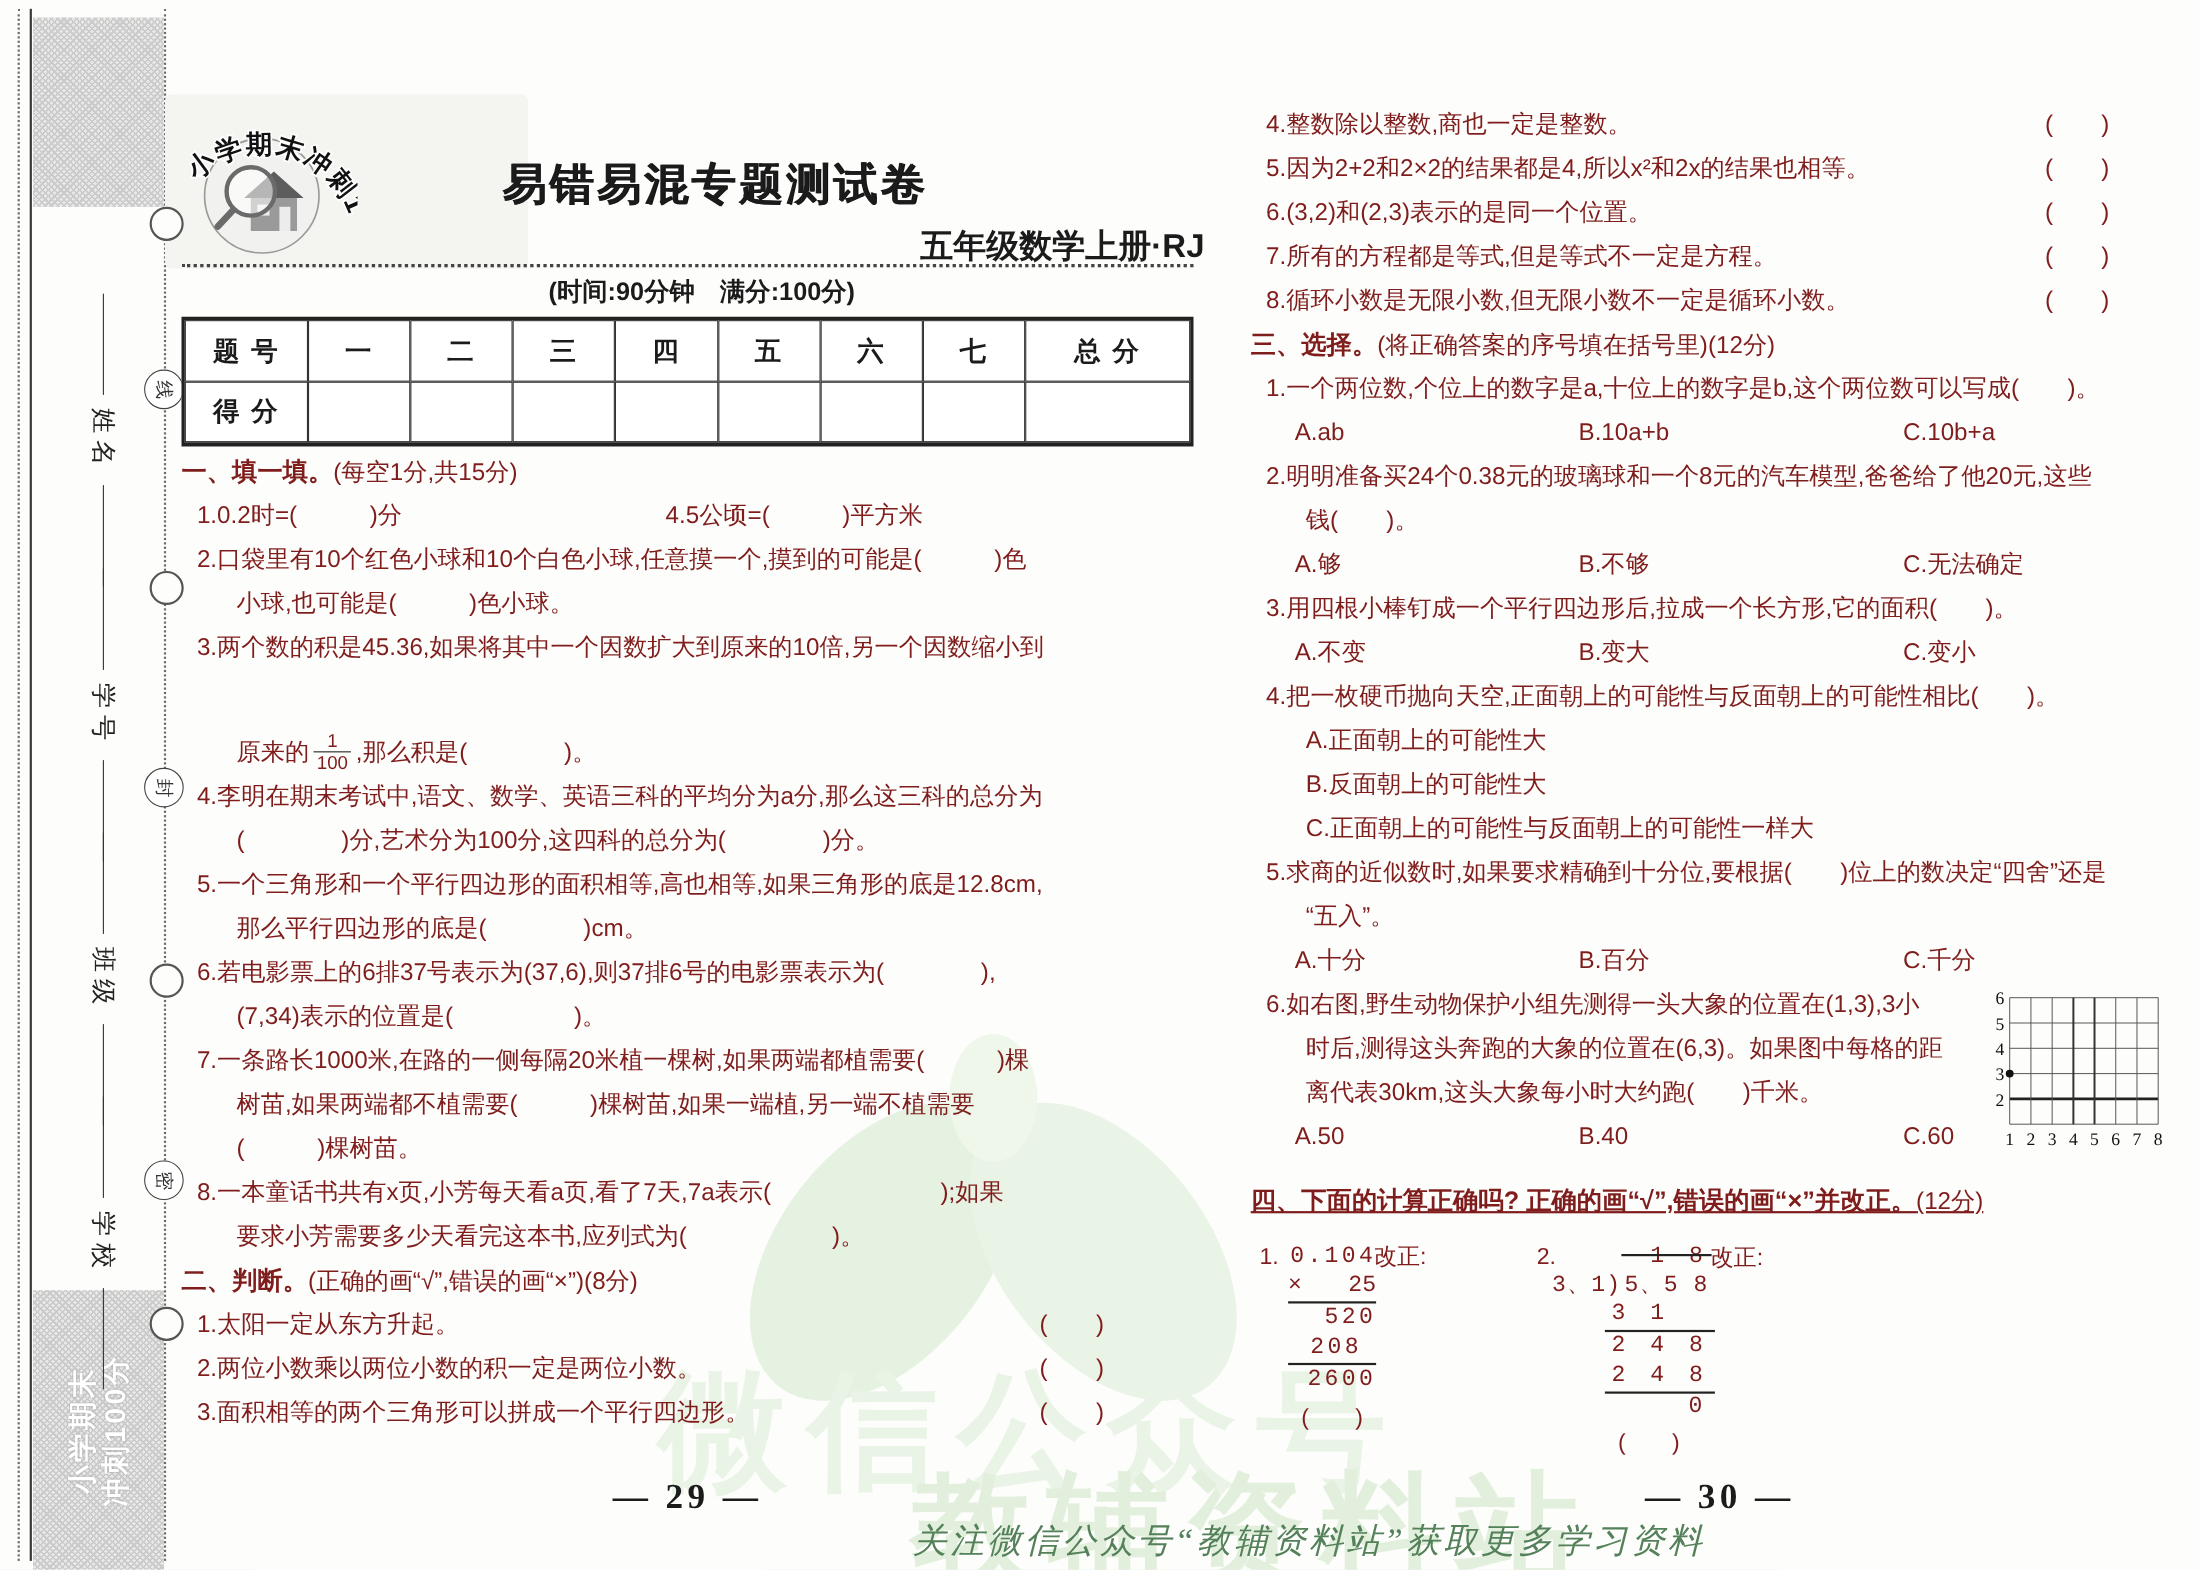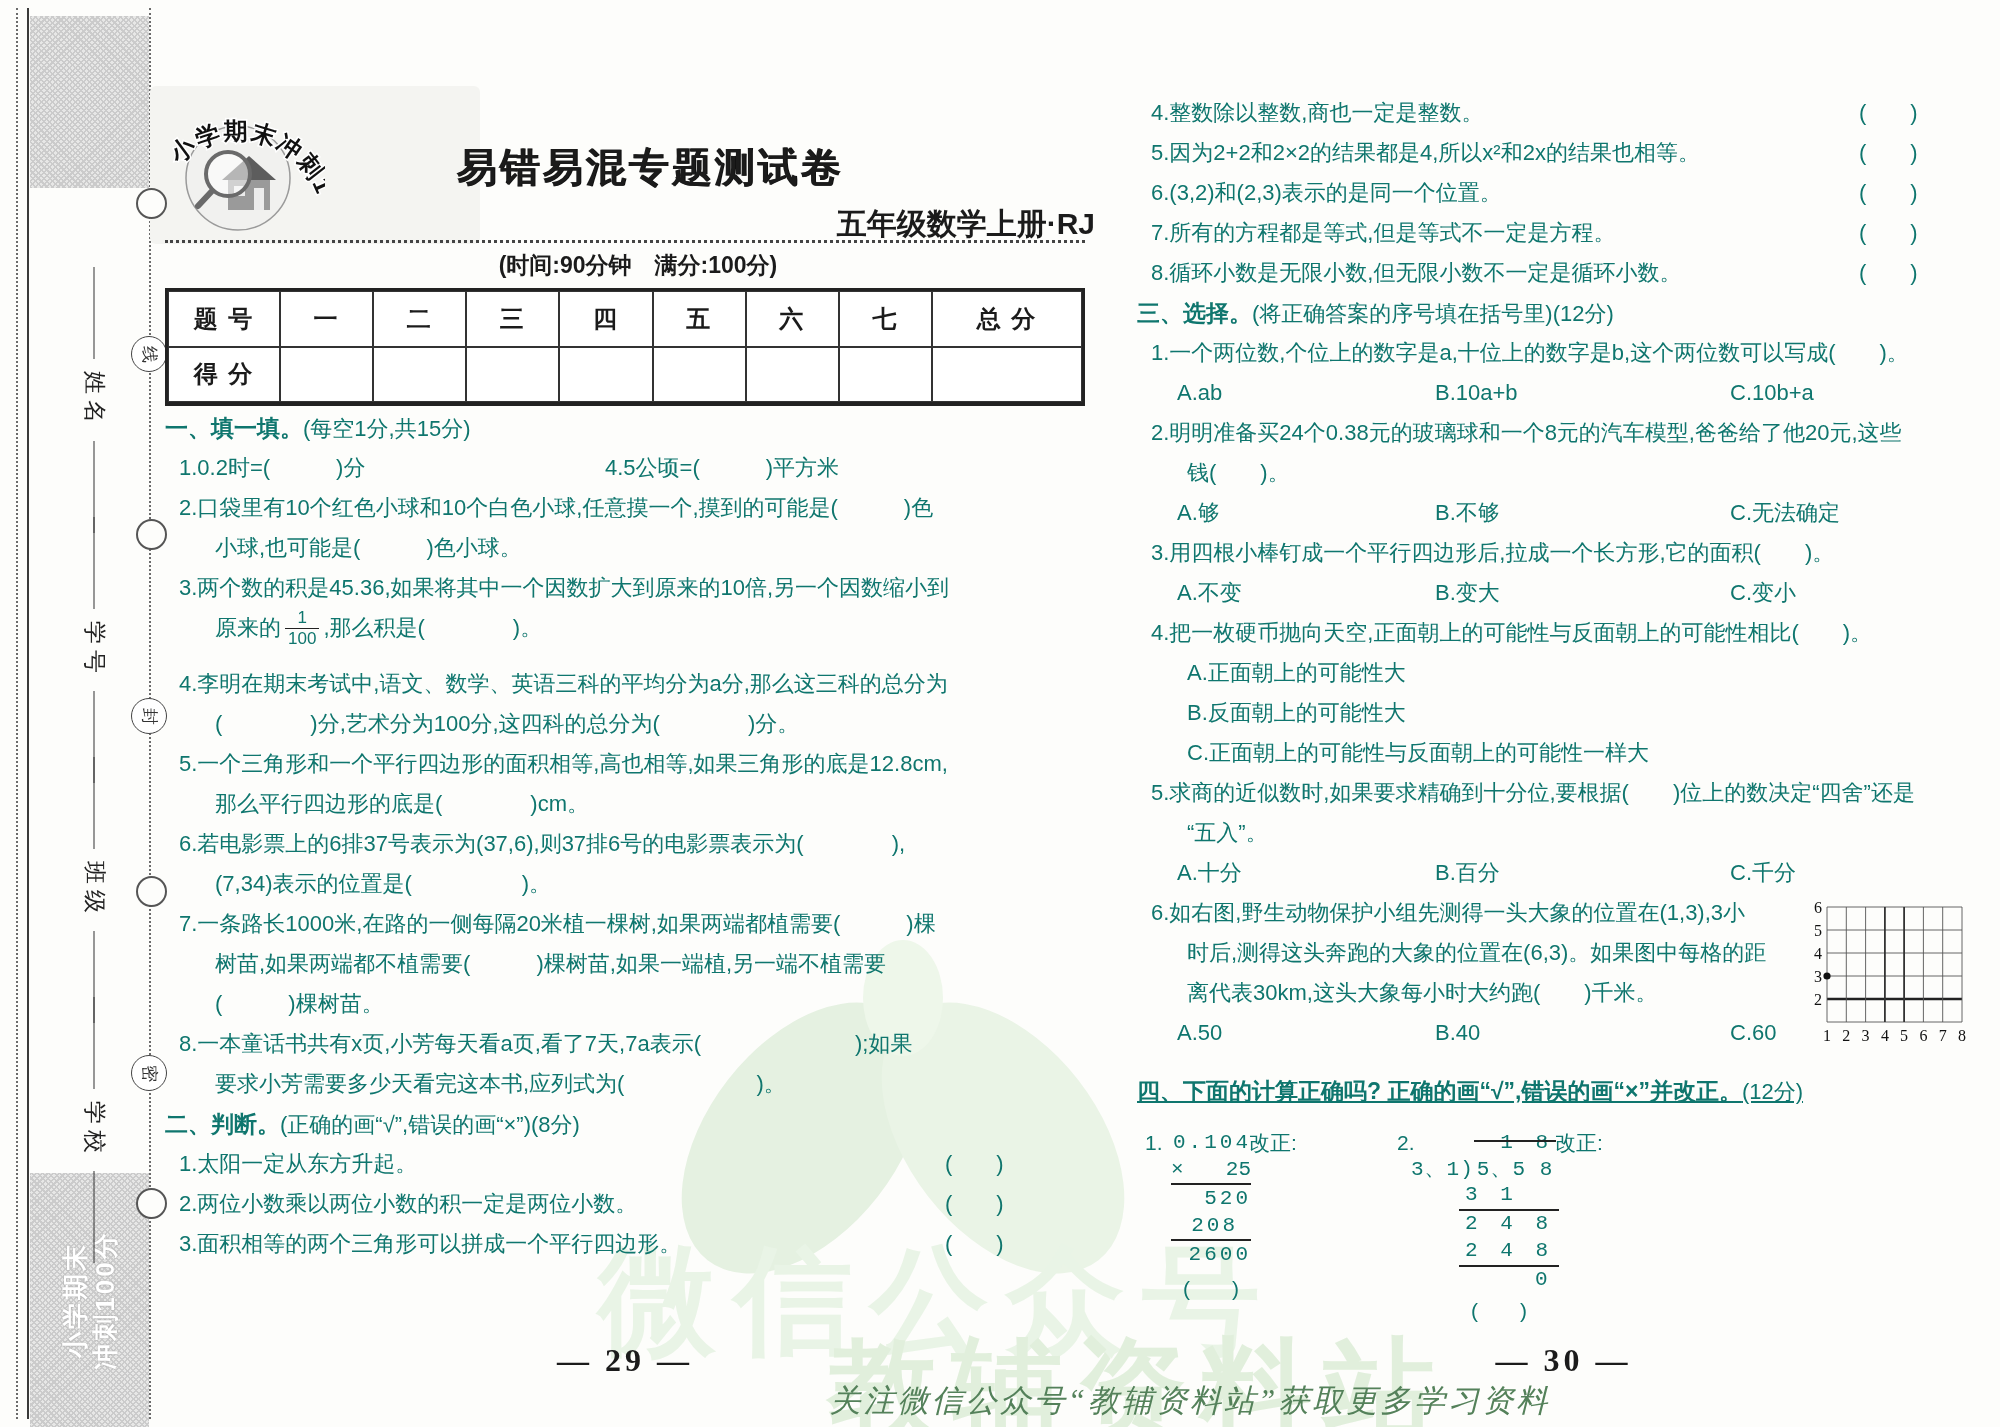--- a/index.html
+++ b/index.html
@@ -38,25 +38,25 @@
   .dot-rule{position:absolute;left:165px;top:240px;width:920px;border-top:3px dotted #444;z-index:2;}
   .page-meta{position:absolute;left:178px;top:250px;width:920px;text-align:center;font-size:23px;font-weight:600;z-index:2;}
 
   
   .score-table{position:absolute;left:165px;top:288px;width:920px;height:118px;display:grid;
      grid-template-columns:112px repeat(7,1fr) 150px;grid-template-rows:1fr 1fr;
      border:3px solid #222;border-bottom:4px solid #222;background:#fff;z-index:2;box-sizing:border-box;}
   .tc{border:1px solid #333;display:flex;align-items:center;justify-content:center;font-size:24px;font-weight:700;letter-spacing:2px;}
 
   
-  .col{position:absolute;z-index:2;font-size:22px;color:#0f766e;}
+  .col{position:absolute;z-index:2;font-size:22px;color:#7f1d1d;}
   .col-left{left:165px;top:408px;width:920px;}
   .col-right{left:1137px;top:93px;width:853px;}
   .line{height:40px;line-height:40px;white-space:nowrap;position:relative;}
-  .line.tall{height:56px;display:flex;align-items:flex-start;white-space:nowrap;}
+  .line.tall{height:56px;display:flex;align-items:flex-end;white-space:nowrap;margin-top:40px;}
   .q{padding-left:14px;}
   .w{padding-left:50px;}
   .head{font-weight:800;font-size:23px;}
   .head .note{font-weight:400;font-size:22px;}
   .abs2{position:absolute;left:440px;top:0;}
   .jb-l{position:absolute;left:780px;top:0;}
   .jb-r{position:absolute;left:722px;top:0;}
   .optA{padding-left:40px;}
   .optB{position:absolute;left:298px;top:0;}
   .optC{position:absolute;left:593px;top:0;}

